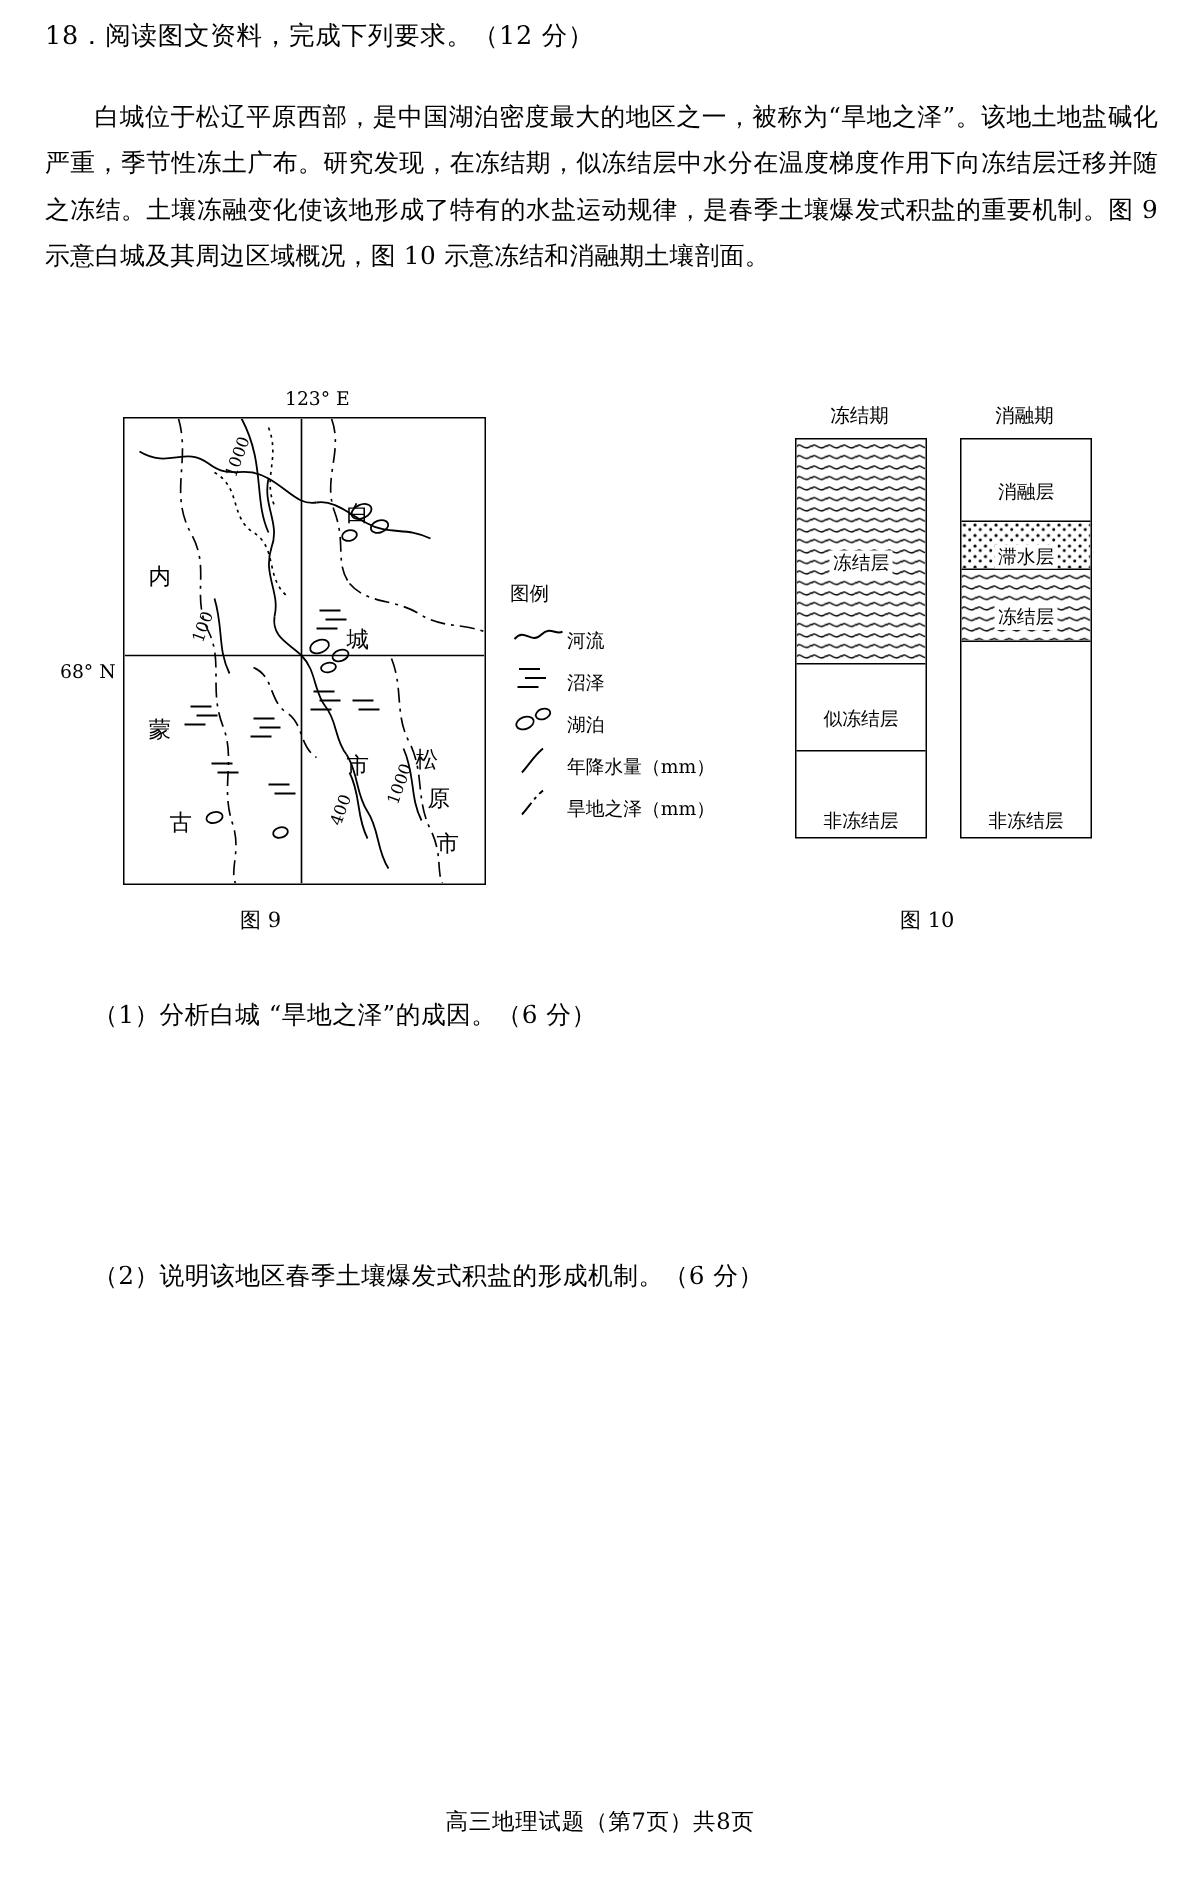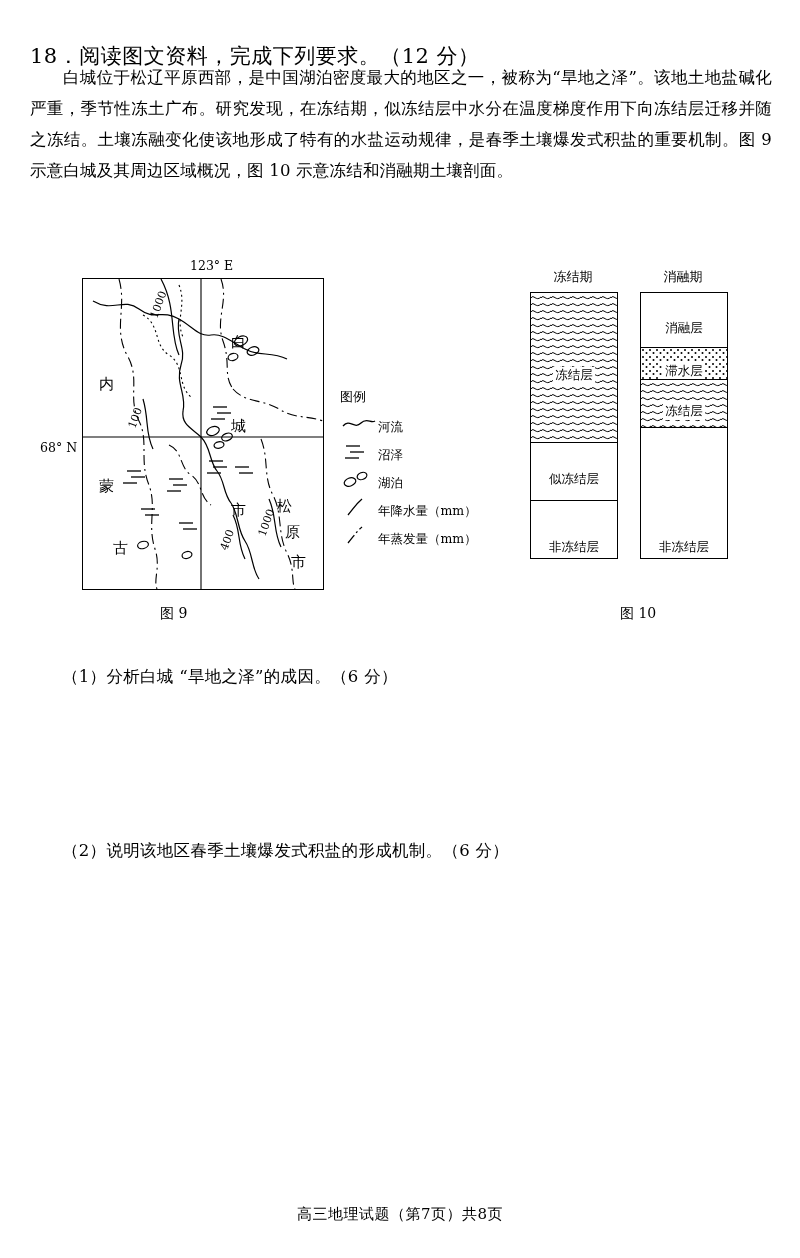--- a/index.html
+++ b/index.html
@@ -18,22 +18,22 @@
   .page {
     position: absolute;
     inset: 0;
     padding: 0;
   }
 
   
   .q-header {
     position: absolute;
     left: 30px;
-    top: 42px;
-    font-size: 21px;
+    top: 12px;
+    font-size: 17px;
     letter-spacing: 0.5px;
     white-space: nowrap;
     text-align: right;
   }
 
   
   .q-body {
     position: absolute;
     left: 30px;
     top: 62px;
@@ -162,21 +162,20 @@
   .hatch-bg {
     position: absolute;
     inset: 0;
     z-index: 1;
   }
   .fig10-cap {
     position: absolute;
     left: 95px;
     top: 355px;
     font-size: 14px;
-    margin-left: 20px;
   }
 
   
   .sub-q {
     position: absolute;
     left: 62px;
     font-size: 16.5px;
     letter-spacing: 0.3px;
     white-space: nowrap;
   }
@@ -332,21 +331,21 @@
           </span>
           <span class="legend-text">年降水量（mm）</span>
         </div>
 
         <div class="legend-row">
           <span class="legend-sym">
             <svg width="38" height="22" viewBox="0 0 38 22">
               <path d="M8 19 C14 12 16 8 22 3" fill="none" stroke="#000" stroke-width="1.3" stroke-dasharray="10 3 2 3"></path>
             </svg>
           </span>
-          <span class="legend-text">年蒸发量（mm）</span>
+          <span class="legend-text">旱地之泽（mm）</span>
         </div>
       </div>
 
       <div class="fig9-cap">图 9</div>
     </div>
 
     <div class="fig10-wrap">
 
       <svg width="0" height="0" style="position:absolute">
         <defs>

